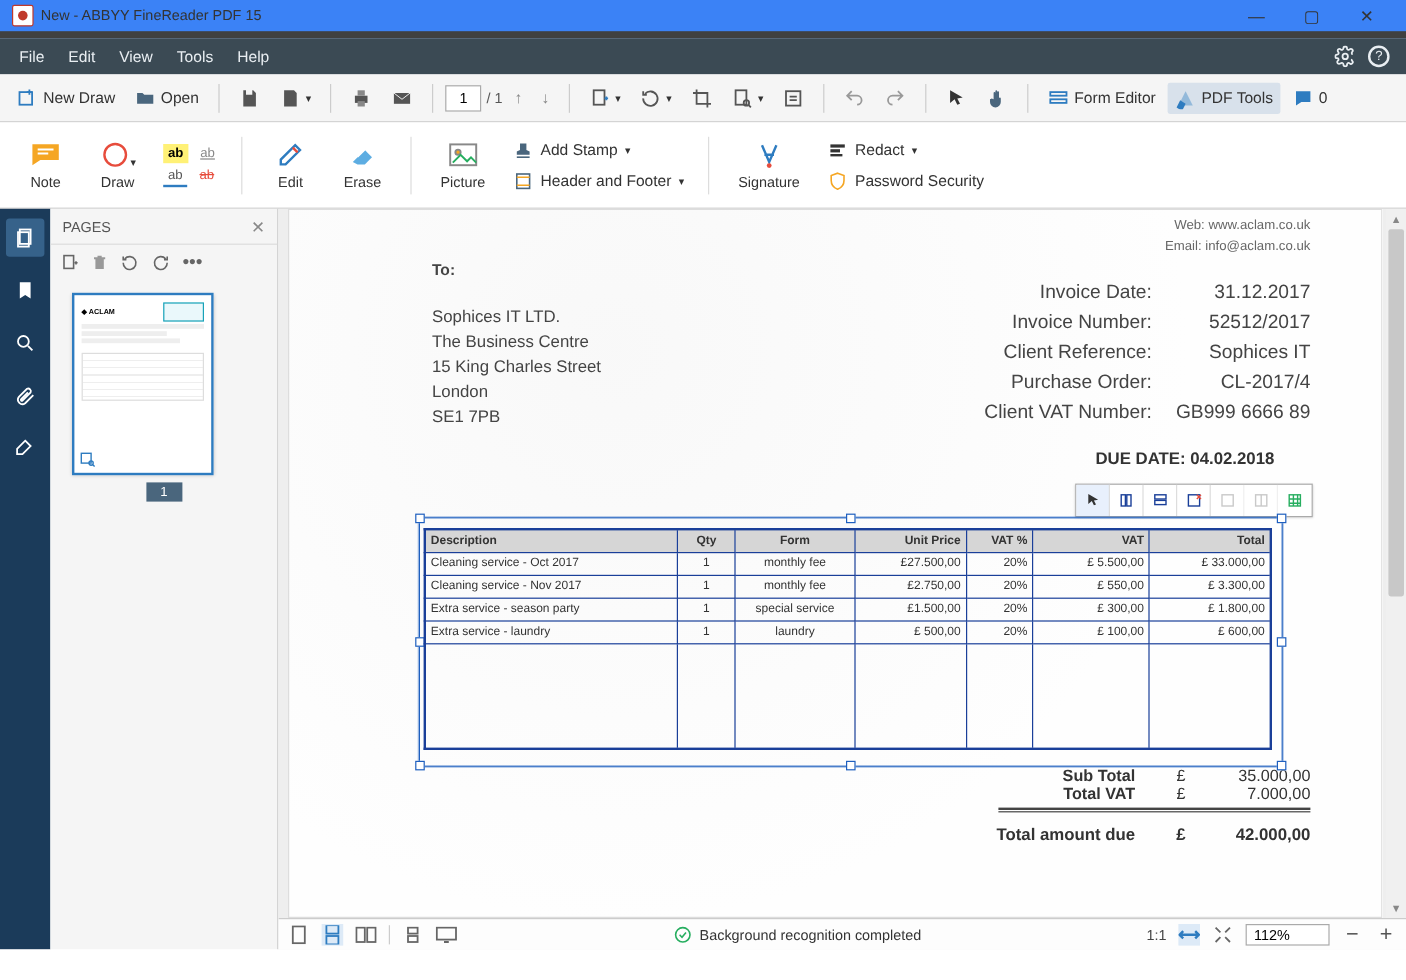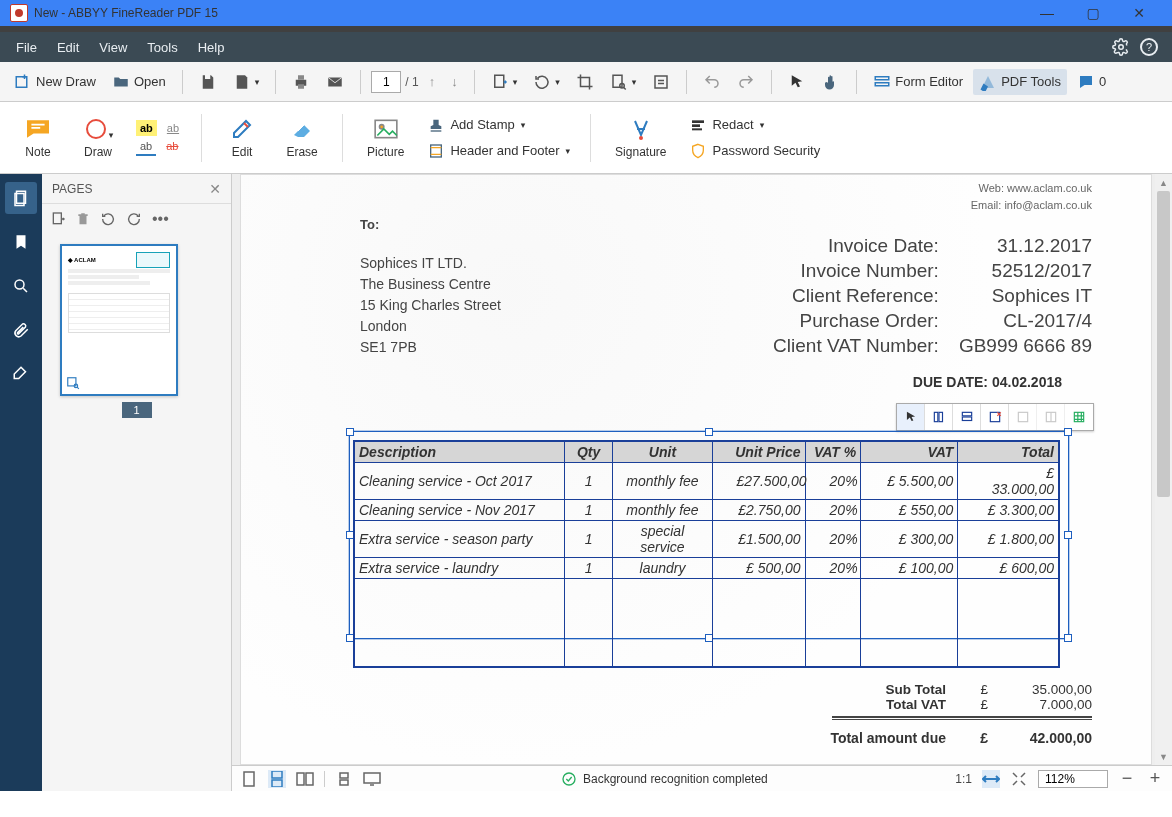--- a/index.html
+++ b/index.html
@@ -43,31 +43,31 @@
 .thumb .mag { position:absolute; bottom:4px; left:4px; width:14px; height:14px; color:#2e7cc0; }
 .thumb-num { width:30px; height:16px; background:#4a667d; color:#fff; font-size:11px; margin:6px auto 0; text-align:center; line-height:16px; }
 .canvas { flex:1; background:#eee; position:relative; overflow:hidden; display:flex; flex-direction:column; }
 .canvas-scroll { flex:1; overflow:hidden; position:relative; background:#eee; }
 .page { position:absolute; left:8px; top:0; right:20px; bottom:0; background:#fefefe; background-image: radial-gradient(circle at 30% 20%, rgba(240,240,240,.4) 0%, transparent 60%); box-shadow: inset 0 0 0 1px #ddd; padding:6px 60px 10px 120px; color:#333; font-family: Arial, Helvetica, sans-serif; }
 .contact { text-align:right; font-size:11px; color:#666; line-height:1.5; }
 .inv-title { text-align:center; font-size:16px; font-weight:bold; color:#444; margin-top:10px; padding-left:340px; }
 .to-block { display:flex; margin-top:4px; font-size:14px; color:#444; }
 .to-block .to { width:100px; font-weight:bold; font-size:13px; }
 .addr { line-height:1.5; }
-.meta { margin-left:auto; text-align:right; display:grid; grid-template-columns: auto auto; column-gap:20px; row-gap:2px; font-size:19px; }
+.meta { margin-left:auto; text-align:right; display:grid; grid-template-columns: auto auto; column-gap:20px; row-gap:2px; font-size:16px; }
 .meta .lab { text-align:right; }
 .due { text-align:right; font-weight:bold; margin-top:16px; font-size:14px; padding-right:30px; }
 .table-toolbar { position:absolute; right:58px; top:229px; display:flex; background:#fff; border:1px solid #aaa; box-shadow:0 1px 2px rgba(0,0,0,.2); }
 .table-toolbar .tt { width:28px; height:26px; display:flex; align-items:center; justify-content:center; border-right:1px solid #ddd; cursor:pointer; }
 .table-toolbar .tt:last-child { border-right:none; }
 .table-toolbar .tt.sel { background:#e8f0fc; }
 .sel-frame { position:absolute; border:1px solid #1e5fbf; box-shadow: 0 0 0 1px rgba(30,95,191,.3); }
 .sel-handle { position:absolute; width:8px; height:8px; background:#fff; border:1px solid #1e5fbf; }
 .inv-table { width:707px; border-collapse:collapse; border:2px solid #1a3f99; table-layout:fixed; margin-top:50px; margin-left:-7px; position:relative; }
-.inv-table th, .inv-table td { border:1px solid #1a3f99; padding:2px 4px; font-size:14px; height:19px;font-style:italic; }
+.inv-table th, .inv-table td { border:1px solid #1a3f99; padding:2px 4px; font-size:10px; height:19px; }
 .inv-table th { background:#d6d6d6; font-weight:bold; color:#333; }
 .inv-table th:nth-child(1){ text-align:left; }
 .inv-table td.num { text-align:right;padding-left:24px; }
 .inv-table td.ctr { text-align:center; }
 .inv-table td.lft { text-align:left; }
 .inv-table .filler td { height:88px; vertical-align:top; }
 .totals { text-align:right; margin-top:14px; font-size:13.5px; }
 .totals .row { display:flex; justify-content:flex-end; gap:24px; }
 .totals .row .tlab { width:110px; text-align:right; font-weight:bold;}
 .totals .row .cur { width:18px; }
@@ -514,21 +514,21 @@
               <col style="width:98px">
               <col style="width:92px">
               <col style="width:55px">
               <col style="width:96px">
               <col style="width:100px">
             </colgroup>
           <thead>
               <tr>
             <th>Description</th>
             <th>Qty</th>
-            <th>Unit</th>
+            <th>Form</th>
             <th style="text-align:right">Unit Price</th>
             <th style="text-align:right">VAT %</th>
             <th style="text-align:right">VAT</th>
             <th style="text-align:right">Total</th>
           </tr>
             </thead>
           <tbody id="inv-body">
               <tr>
                 <td class="lft">Cleaning service - Oct 2017</td>
   <td class="ctr">1</td>

